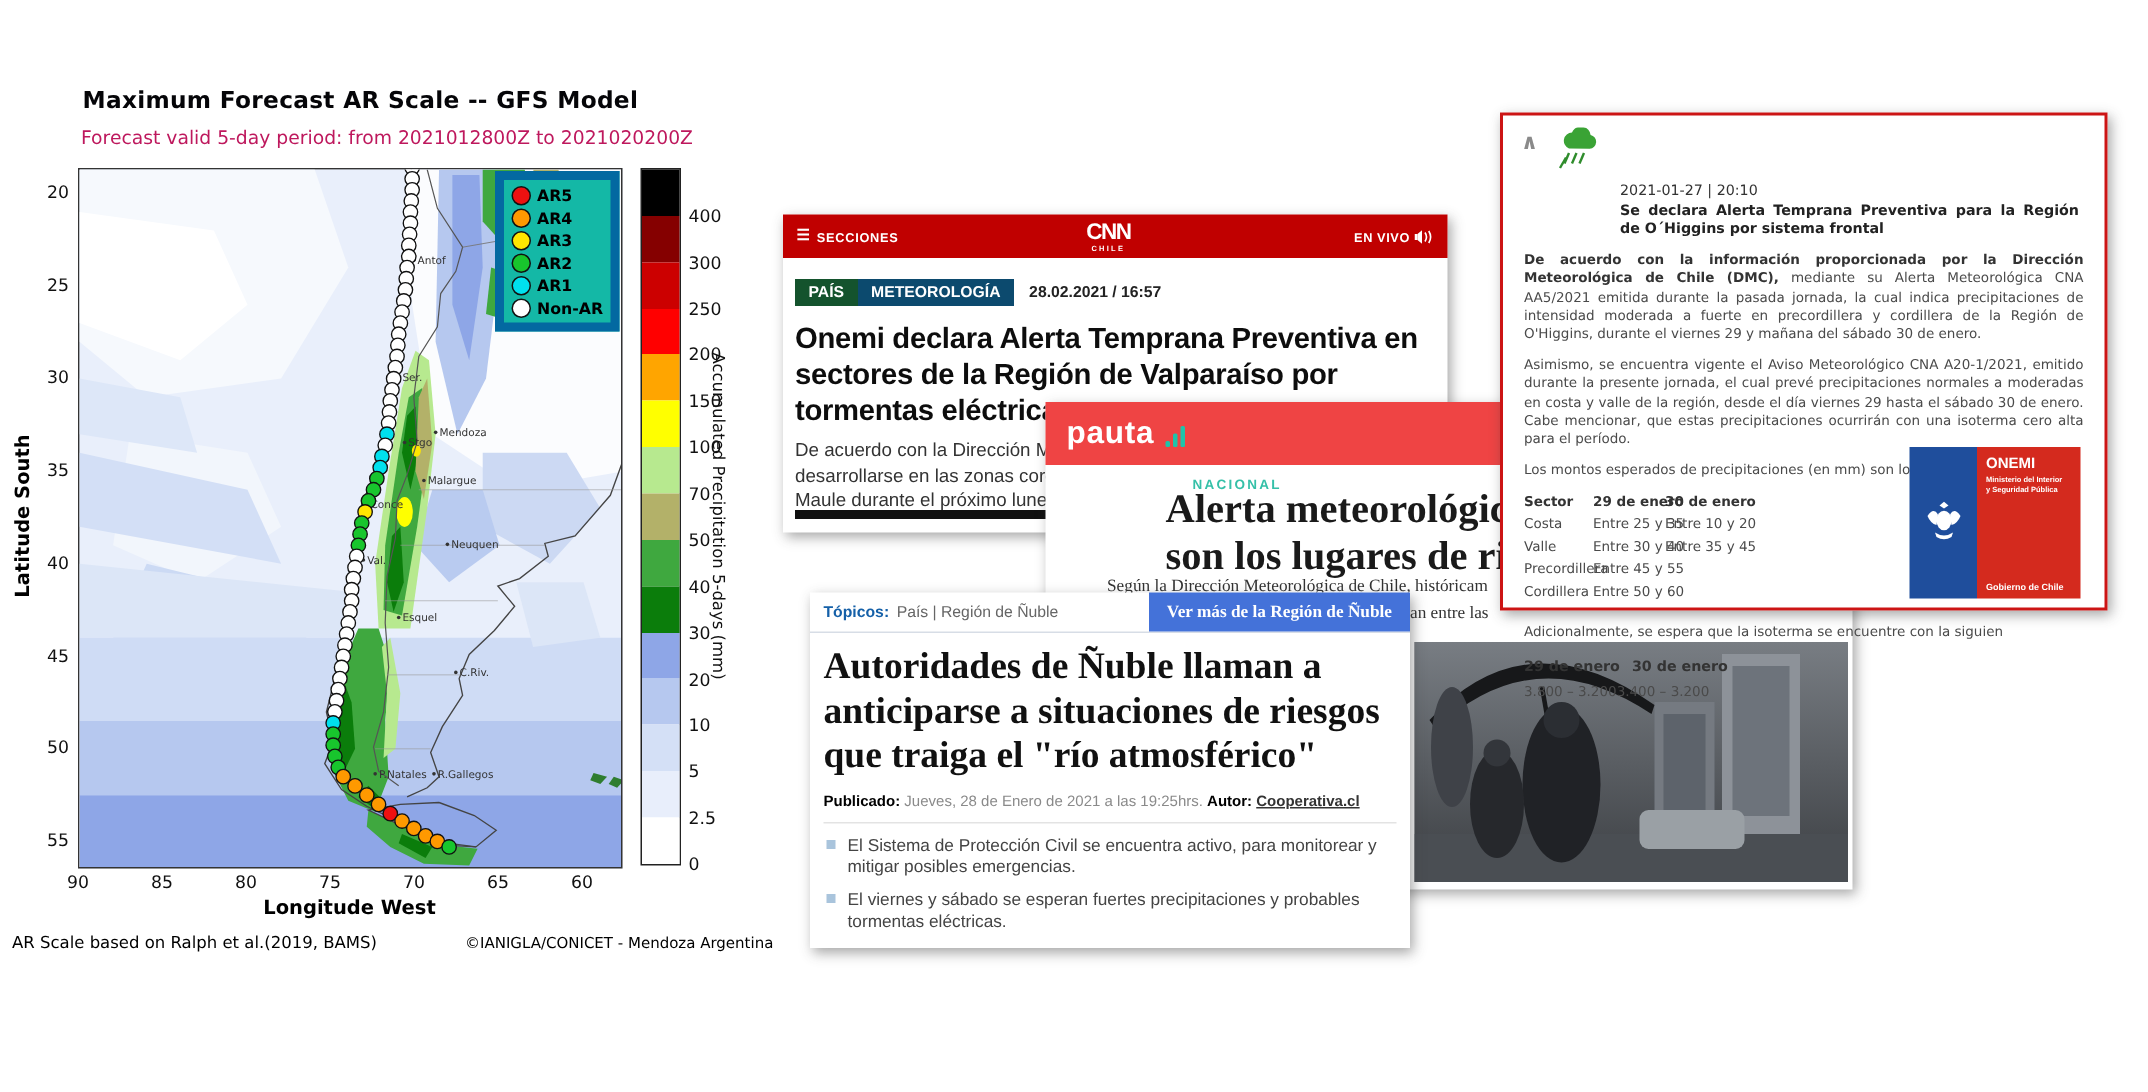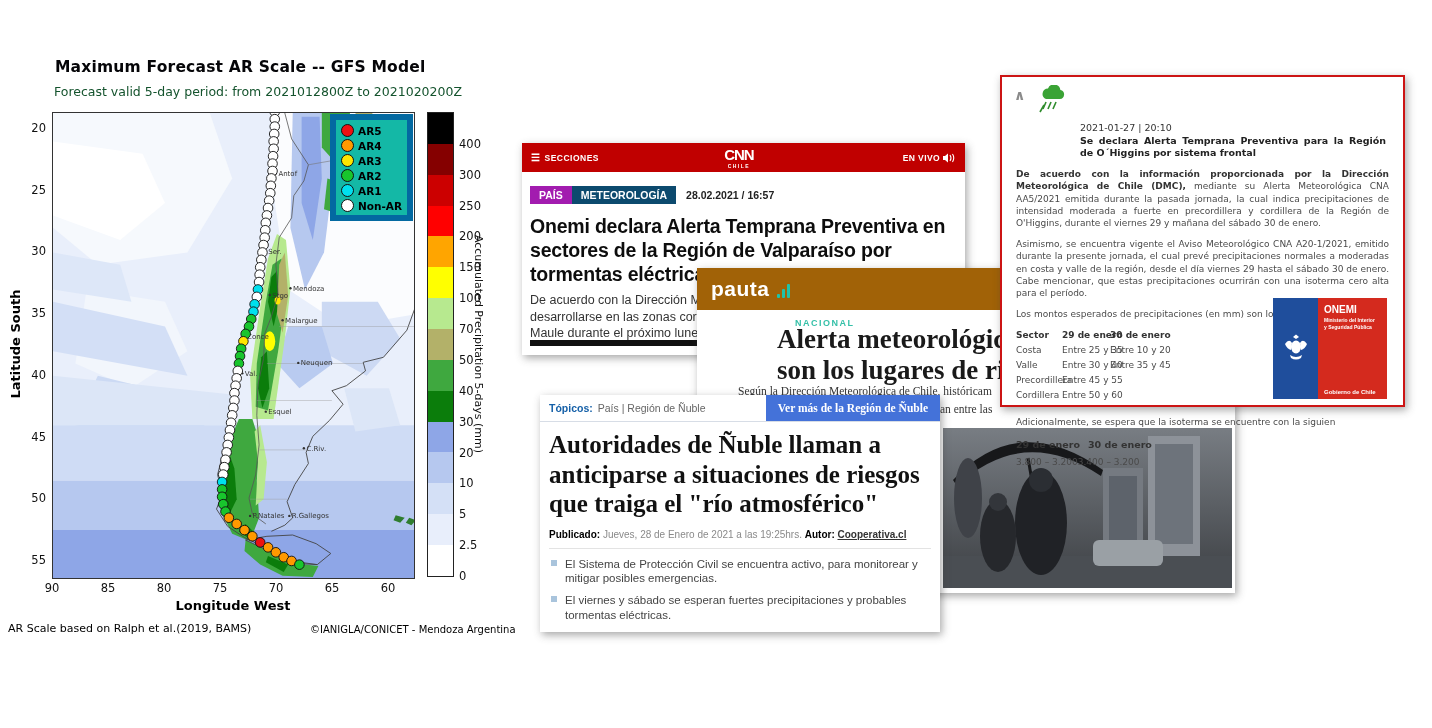--- a/index.html
+++ b/index.html
@@ -1,20 +1,20 @@
 <!DOCTYPE html>
 <html><head>
 <meta charset="utf-8">
 <style>
   html,body{margin:0;padding:0;background:#fff;}
   .stage{position:relative;width:1432px;height:728px;background:#fff;overflow:hidden;
          font-family:"Liberation Sans",sans-serif;}
   
   .fig-title{position:absolute;left:55px;top:58px;font:bold 15.5px "DejaVu Sans",sans-serif;color:#050508;letter-spacing:.2px;}
-  .fig-subtitle{position:absolute;left:54px;top:84px;font:12.5px "DejaVu Sans",sans-serif;color:#14532d;}
+  .fig-subtitle{position:absolute;left:54px;top:84px;font:12.5px "DejaVu Sans",sans-serif;color:#be185d;}
   .plot{position:absolute;left:52px;top:112px;width:361px;height:465px;border:1px solid #333;background:#e9effb;}
   .plot svg{display:block;}
   .legend{position:absolute;top:1px;right:1px;width:62px;background:#14b8a6;border:6px solid #0369a1;padding:3px 4px 2px 5px;}
   .lg-row{display:flex;align-items:center;height:15px;}
   .lg-dot{width:11px;height:11px;border-radius:50%;border:1px solid #111;margin-right:4px;flex:0 0 auto;}
   .lg-lab{font:bold 10.5px "DejaVu Sans",sans-serif;color:#000;}
   .xtick-lab{position:absolute;font:11.5px "DejaVu Sans",sans-serif;color:#111;transform:translateX(-50%);}
   .ytick-lab{position:absolute;font:11.5px "DejaVu Sans",sans-serif;color:#111;text-align:right;width:24px;}
   .xaxis-title{position:absolute;left:233px;top:598px;transform:translateX(-50%);font:bold 13px "DejaVu Sans",sans-serif;color:#000;}
   .yaxis-title{position:absolute;left:8px;top:344px;font:bold 13px "DejaVu Sans",sans-serif;color:#000;
@@ -33,30 +33,30 @@
   .cnn-bar{height:29px;background:#c00000;display:flex;align-items:center;justify-content:space-between;padding:0 9px;}
   .cnn-sections{display:flex;align-items:center;color:#fff;font:bold 8.5px "Liberation Sans",sans-serif;letter-spacing:.5px;}
   .cnn-burger{font-size:10px;margin-right:4px;line-height:1;}
   .cnn-logo{text-align:center;color:#fff;line-height:1;}
   .cnn-logo .c1{font:900 15px "Liberation Sans",sans-serif;letter-spacing:-1px;}
   .cnn-logo .c2{font:bold 5px "Liberation Sans",sans-serif;letter-spacing:1.5px;}
   .cnn-live{display:flex;align-items:flex-end;color:#fff;font:bold 8.5px "Liberation Sans",sans-serif;letter-spacing:.4px;margin-left:24px;}
   .cnn-body{padding:14px 8px 0 8px;}
   .badge-row{display:flex;align-items:center;gap:0;}
   .badge{font:bold 10.5px "Liberation Sans",sans-serif;color:#fff;padding:3px 9px 3px 9px;}
-  .badge.red{background:#a21caf;}
+  .badge.red{background:#14532d;}
   .badge.dark{background:#0c4a6e;}
   .cnn-date{font:bold 10.5px "Liberation Sans",sans-serif;color:#222;margin-left:10px;}
   .cnn-headline{margin-top:11px;font:bold 19.5px/1.22 "Liberation Sans",sans-serif;color:#0d0d0d;letter-spacing:-.2px;width:436px;}
   .cnn-dek{margin-top:6px;font:12.5px/1.3 "Liberation Sans",sans-serif;color:#333;}
   .cnn-dek div{white-space:nowrap;overflow:hidden;width:436px;}
   .cnn-divider{position:absolute;left:8px;bottom:9px;width:426px;height:6px;background:#101010;}
   
   .pauta{left:697px;top:268px;width:538px;height:325px;z-index:2;}
-  .pauta-bar{height:42px;background:#a16207;display:flex;align-items:center;padding-left:14px;}
+  .pauta-bar{height:42px;background:#ef4444;display:flex;align-items:center;padding-left:14px;}
   .pauta-logo{color:#fff;font:bold 21px "Liberation Sans",sans-serif;letter-spacing:.5px;display:flex;align-items:flex-end;}
   .pbars{display:inline-flex;align-items:flex-end;margin-left:5px;margin-bottom:3px;}
   .pbars i{display:block;width:3px;background:#1fc3aa;margin-left:2px;border-radius:1px;}
   .pb1{height:4px;}.pb2{height:9px;}.pb3{height:14px;}
   .pauta-kicker{position:absolute;left:98px;top:50px;font:bold 9px "Liberation Sans",sans-serif;color:#35c0a8;letter-spacing:1.5px;}
   .pauta-headline{position:absolute;left:80px;top:56px;width:450px;font:bold 27px/1.15 "Liberation Serif",serif;color:#1a1a1a;}
   .pauta-body{position:absolute;left:41px;top:117px;width:490px;font:11.5px "Liberation Serif",serif;color:#333;white-space:nowrap;overflow:hidden;}
   .pauta-body2{position:absolute;left:243px;top:135px;font:11.5px "Liberation Serif",serif;color:#333;white-space:nowrap;}
   .pauta-photo{position:absolute;left:246px;top:160px;width:289px;height:160px;background:#55595e;}
   

